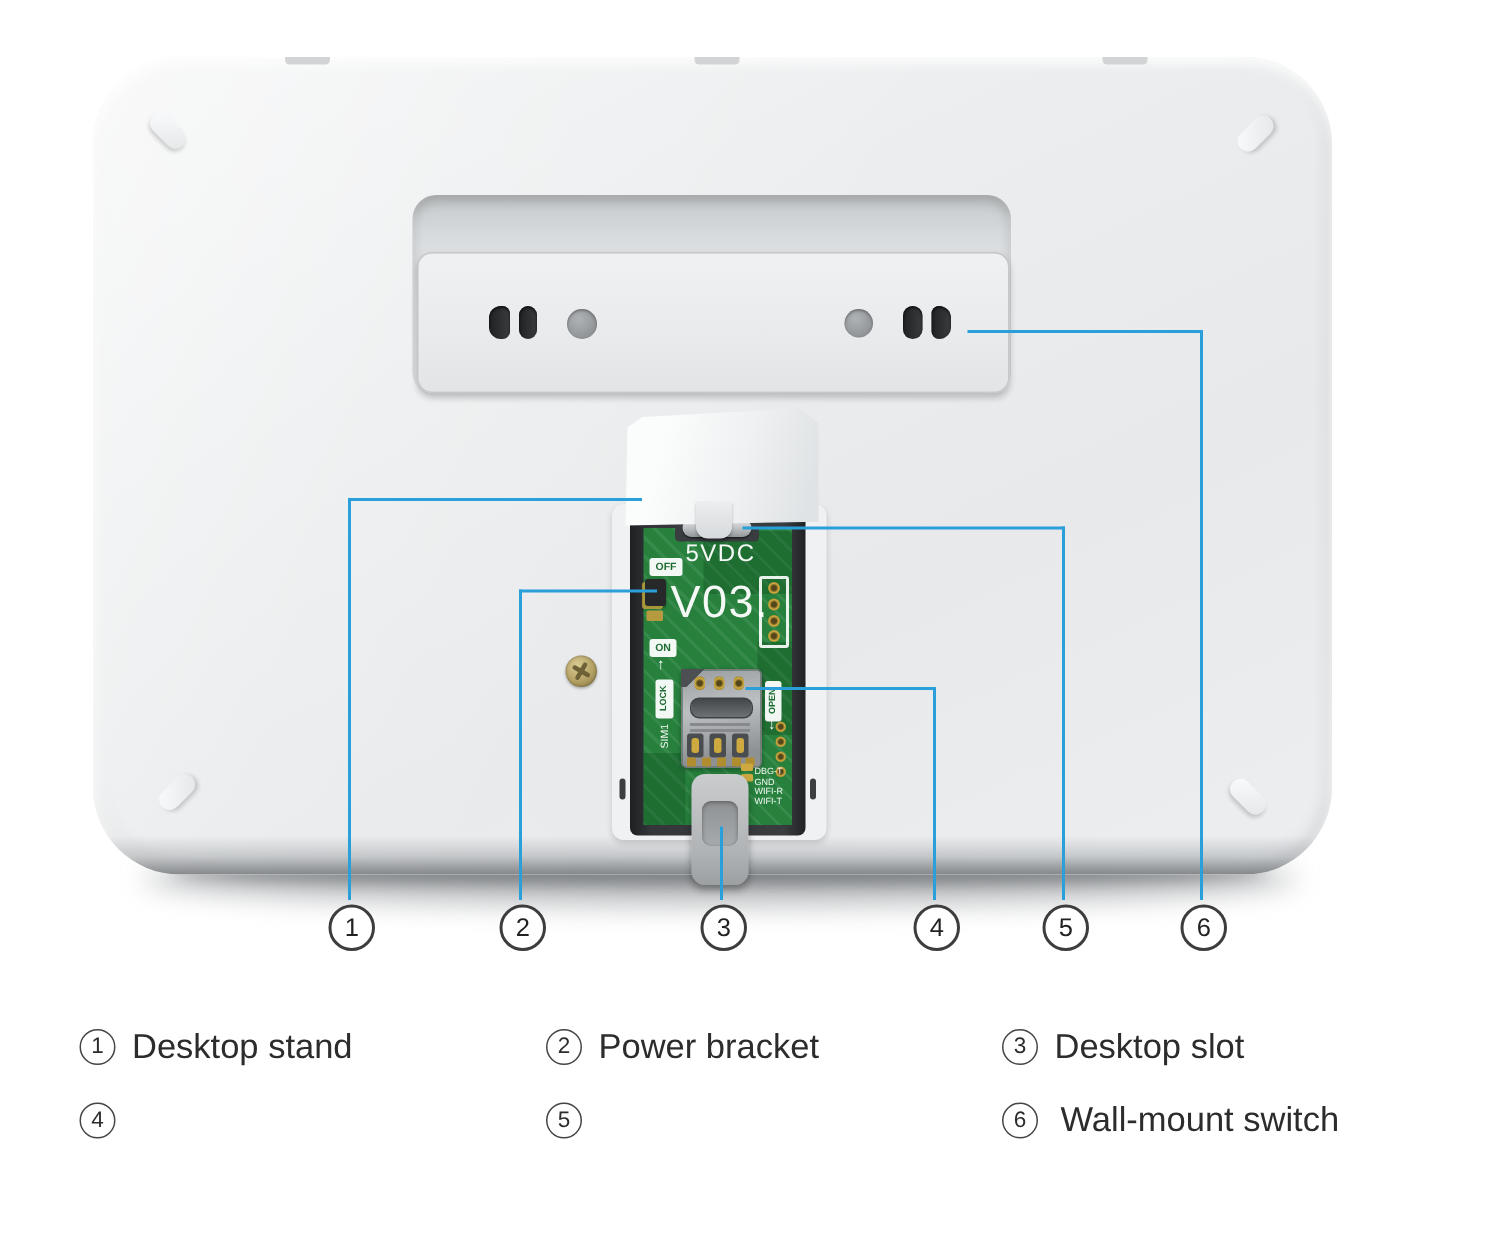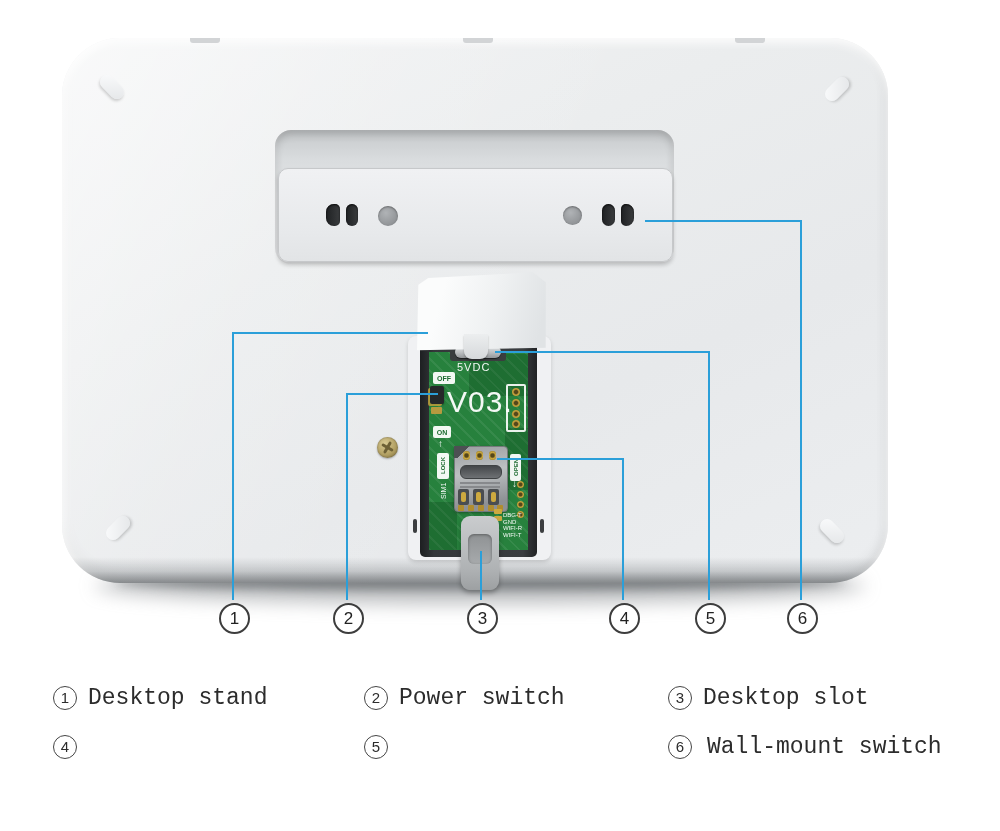--- a/index.html
+++ b/index.html
@@ -97,21 +97,21 @@
   #security-tab-inner{left:468px;top:534px;width:24px;height:30px;border-radius:6px;
     background:linear-gradient(to bottom,#8f9294,#a7aaac);box-shadow:inset 0 1px 3px rgba(0,0,0,.35);}
 
   
   .lead{background:#2B9FD9;}
   .callout-circle{width:27px;height:27px;border-radius:50%;background:#ffffff;border:2px solid #3d3d3d;
     display:flex;align-items:center;justify-content:center;font-size:17px;color:#222;}
   .legend-item{display:flex;align-items:center;gap:11px;height:27px;}
   .legend-num{width:24px;height:24px;border-radius:50%;border:1.6px solid #454545;box-sizing:border-box;
     display:flex;align-items:center;justify-content:center;font-size:15px;color:#2c2c2c;flex:0 0 auto;}
-  .legend-label{font-size:23px;color:#2c2c2c;white-space:nowrap;font-family:Liberation Mono, monospace;}
+  .legend-label{font-size:23px;color:#2c2c2c;white-space:nowrap;}
 </style>
 </head>
 <body>
 
 <div id="scene">
 
   <div class="abs" id="ground-shadow"></div>
   <div class="abs" id="ground-shadow2"></div>
 
   <div class="abs" id="device">
@@ -149,21 +149,21 @@
   <div class="abs rail-slot" style="left:413px;top:519px;width:4px;height:14px;"></div>
   <div class="abs rail-slot" style="left:540px;top:519px;width:4px;height:14px;"></div>
 
   <div class="abs" id="pcb">
     <div class="abs" id="pcb-texture"></div>
     <div class="abs pcb-dark" style="left:40px;top:2px;width:59px;height:42px;"></div>
     <div class="abs pcb-dark" style="left:76px;top:76px;width:23px;height:62px;"></div>
     <div class="abs pcb-dark" style="left:0;top:150px;width:28px;height:48px;"></div>
   </div>
 
-  <div class="abs silk" style="left:457px;top:361px;font-size:11px;letter-spacing:1px;">5VDC</div>
+  <div class="abs silk" style="left:457px;top:361px;font-size:16px;letter-spacing:1px;">5VDC</div>
   <div class="abs white-chip" style="left:433px;top:372px;width:22px;height:12px;font-size:7px;">OFF</div>
   <div class="abs" id="power-switch"></div>
   <div class="abs" id="switch-bits"></div>
   <div class="abs white-chip" style="left:433px;top:426px;width:18px;height:12px;font-size:7px;">ON</div>
   <div class="abs silk" style="left:447px;top:385px;font-size:30px;letter-spacing:1px;">V03.</div>
 
   <div class="abs" style="left:506px;top:384px;width:16px;height:44px;border:2px solid rgba(255,255,255,.9);border-radius:2px;">
     <div class="abs gold-pin" style="left:4px;top:2px;width:8px;height:8px;"></div>
     <div class="abs gold-pin" style="left:4px;top:13px;width:8px;height:8px;"></div>
     <div class="abs gold-pin" style="left:4px;top:24px;width:8px;height:8px;"></div>
@@ -238,21 +238,21 @@
   <div class="abs callout-circle" style="left:609px;top:603px;">4</div>
   <div class="abs callout-circle" style="left:695px;top:603px;">5</div>
   <div class="abs callout-circle" style="left:787px;top:603px;">6</div>
 
   <div class="abs legend-item" style="left:53px;top:684px;">
     <span class="legend-num">1</span>
     <span class="legend-label">Desktop stand</span>
   </div>
   <div class="abs legend-item" style="left:364px;top:684px;">
     <span class="legend-num">2</span>
-    <span class="legend-label">Power switch</span>
+    <span class="legend-label">Power bracket</span>
   </div>
   <div class="abs legend-item" style="left:668px;top:684px;">
     <span class="legend-num">3</span>
     <span class="legend-label">Desktop slot</span>
   </div>
   <div class="abs legend-item" style="left:53px;top:733px;">
     <span class="legend-num">4</span>
   </div>
   <div class="abs legend-item" style="left:364px;top:733px;">
     <span class="legend-num">5</span>

